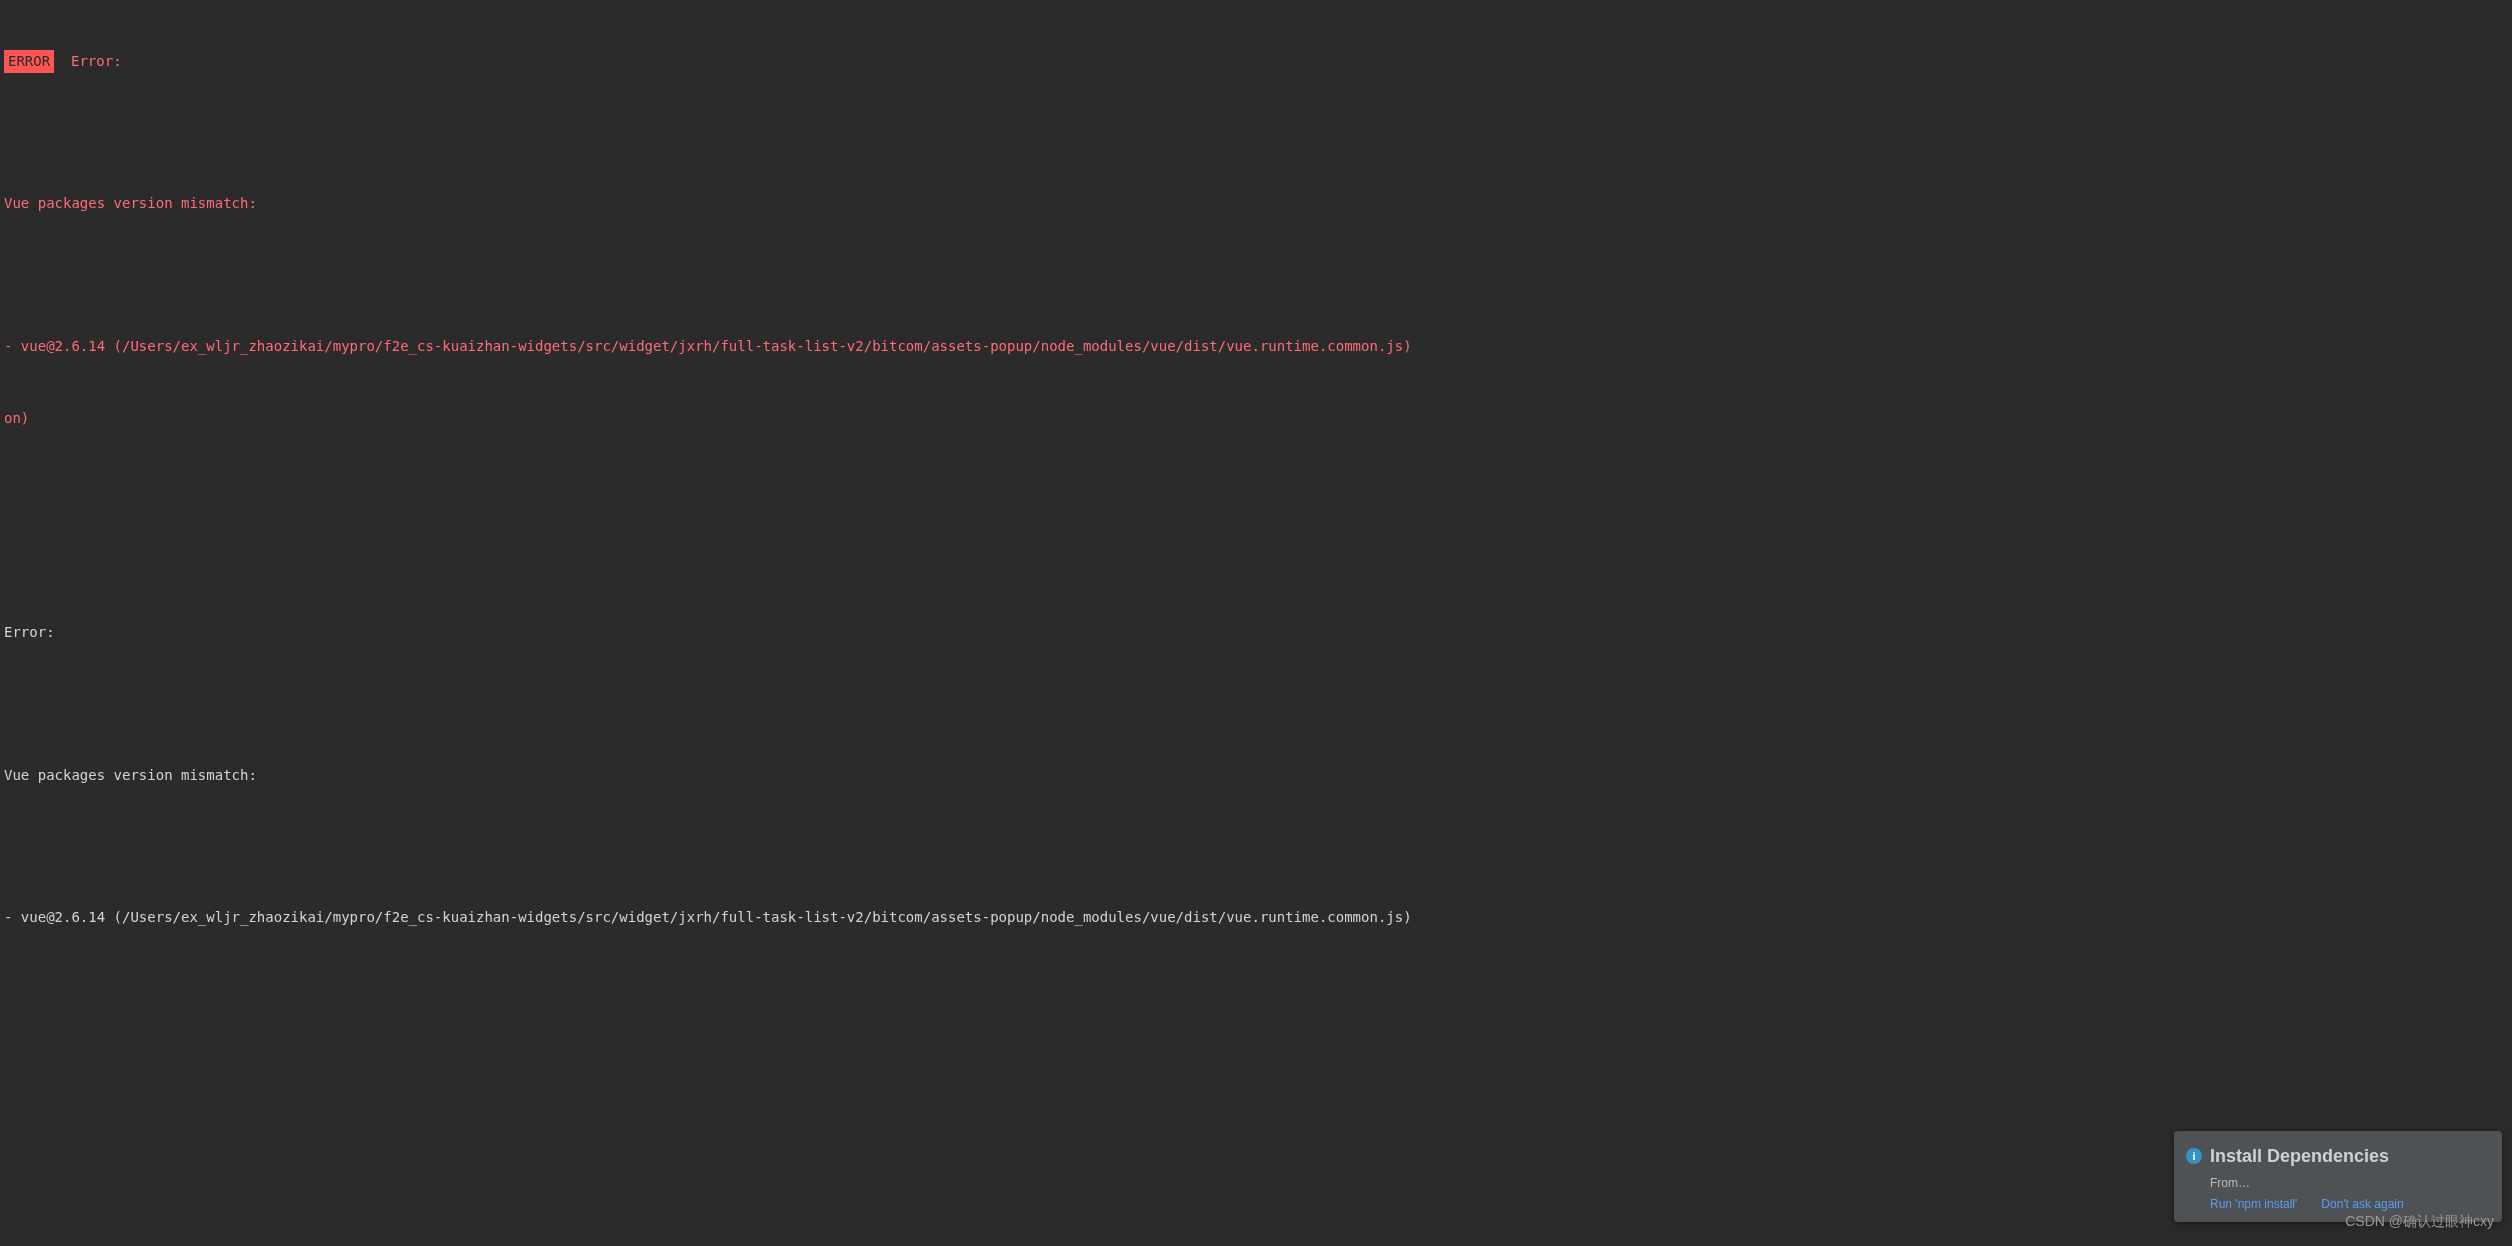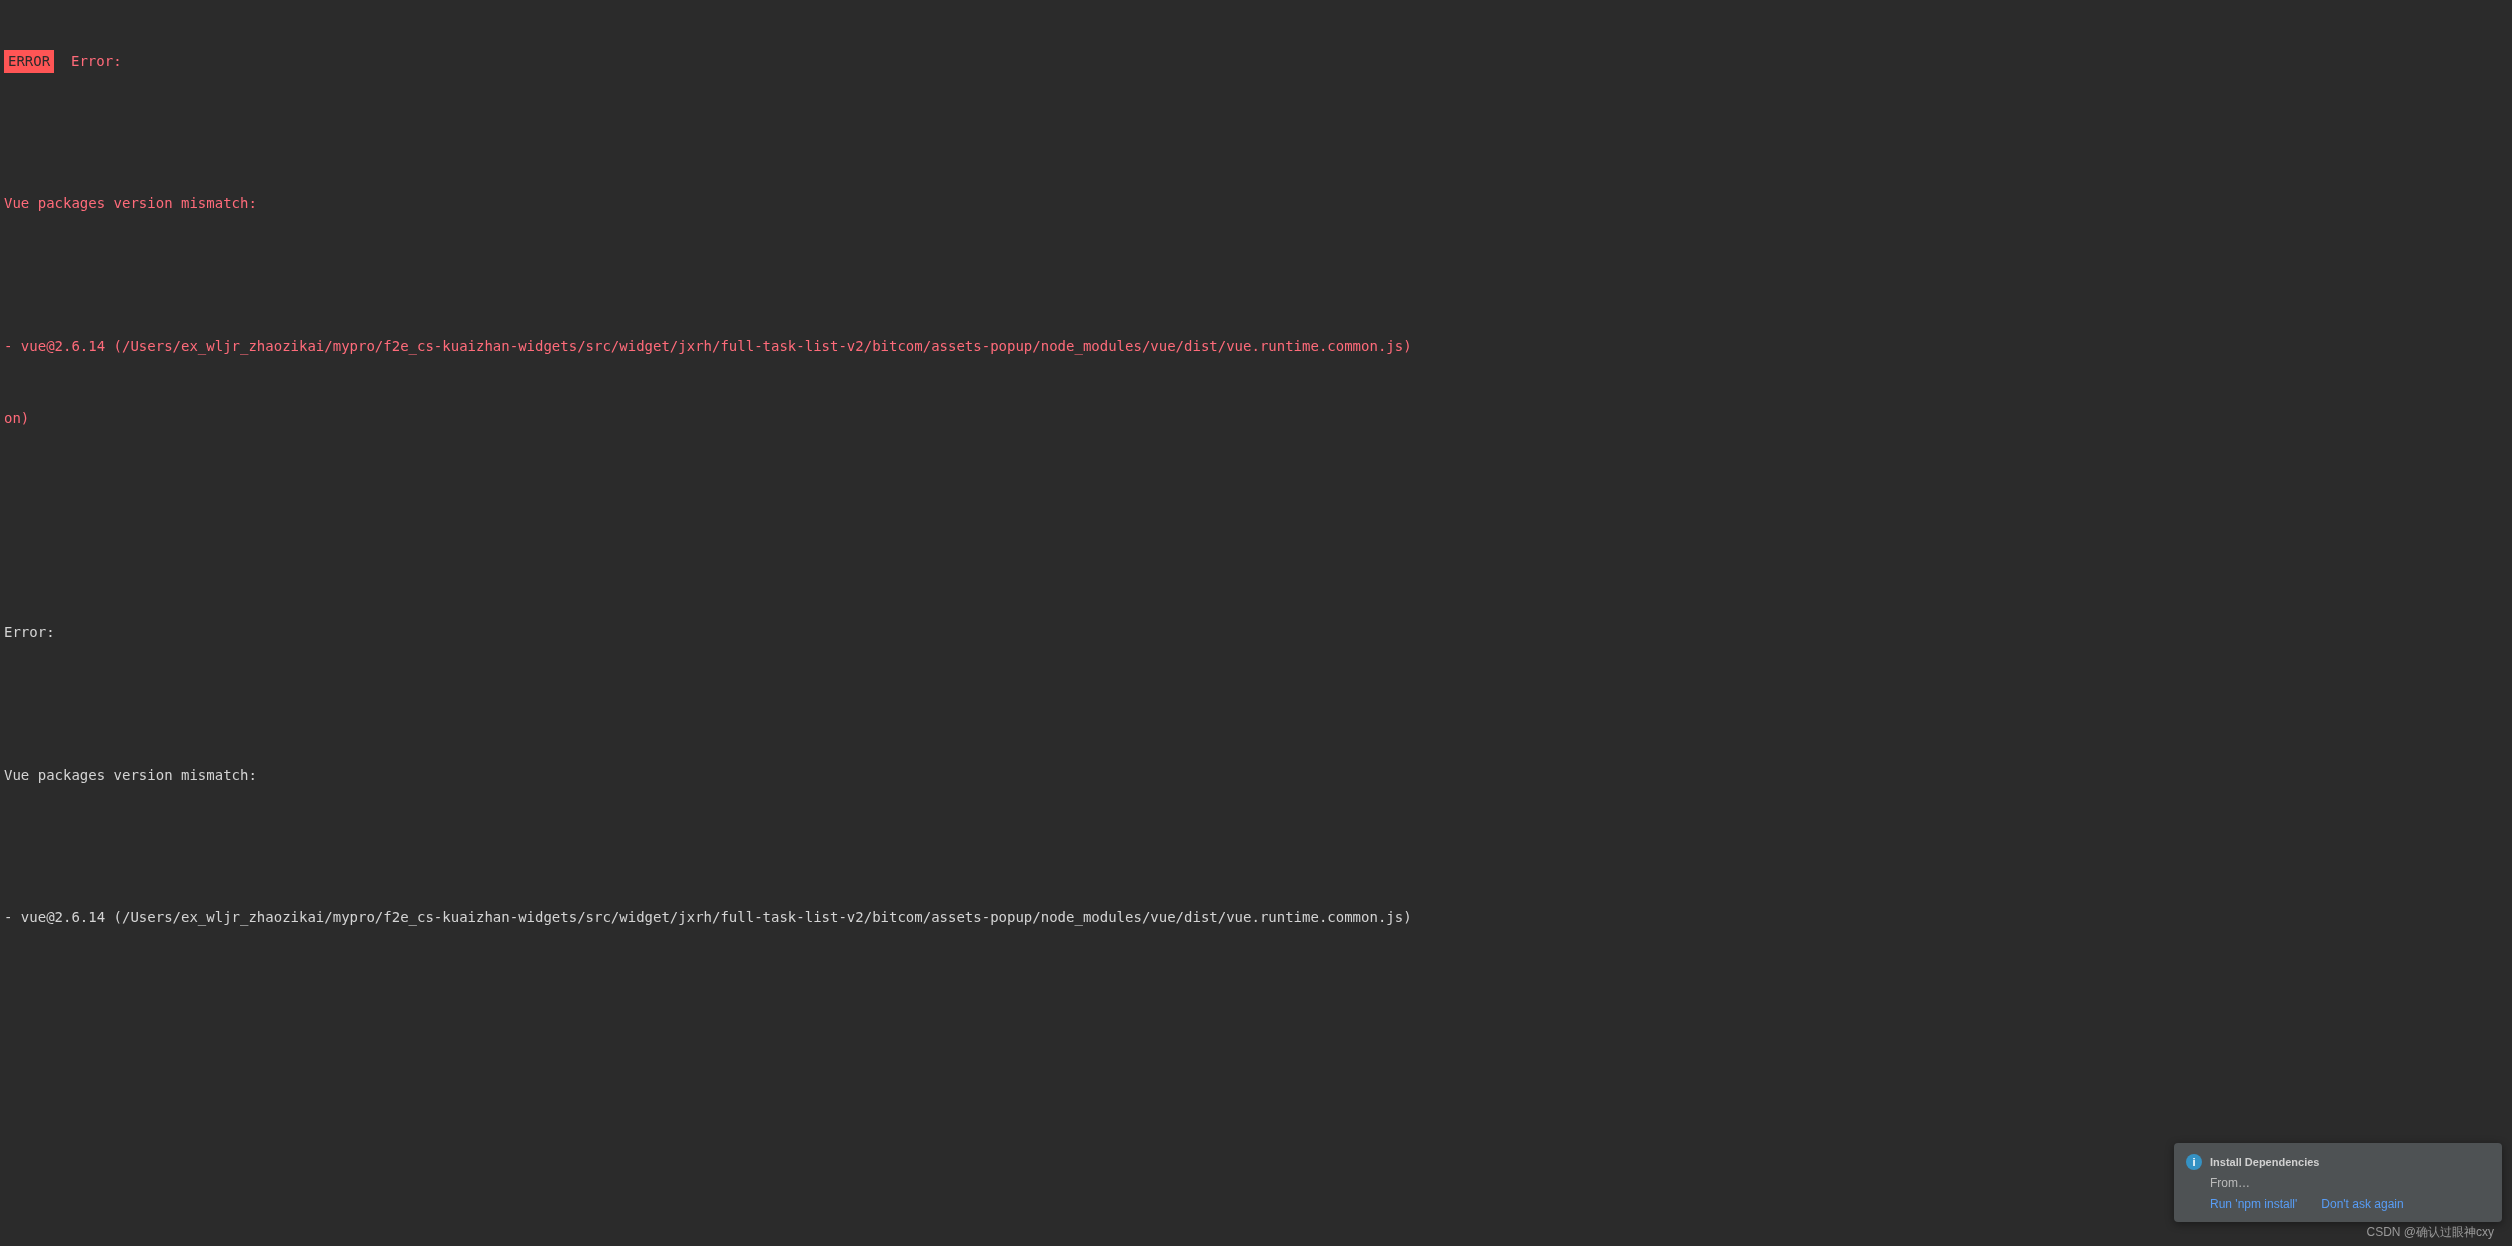--- a/index.html
+++ b/index.html
@@ -72,21 +72,21 @@
       align-items: center;
       justify-content: center;
       font-size: 11px;
       font-weight: bold;
       font-family: sans-serif;
       flex-shrink: 0;
     }
     .notification-title {
       color: #d0d0d0;
       font-family: -apple-system, sans-serif;
-      font-size: 11px;
+      font-size: 18px;
       font-weight: 600;
     }
     .notification-subtitle {
       color: #bbbbbb;
       font-family: -apple-system, sans-serif;
       font-size: 12px;
       margin-left: 24px;
     }
     .notification-actions {
       display: flex;
@@ -95,23 +95,23 @@
     }
     .notification-link {
       color: #589df6;
       font-family: -apple-system, sans-serif;
       font-size: 12px;
       cursor: pointer;
     }
     .watermark-footer {
       position: absolute;
       right: 18px;
-      bottom: 4px;
+      bottom: 12px;
       font-family: sans-serif;
-      font-size: 12px;
+      font-size: 14px;
       color: #999;
     }
   </style>
 </head>
 <body>
 
 <div class="terminal">
   <span class="line"><span class="error-badge">ERROR</span><span class="error-prefix">  Error: </span></span>
   <span class="blank-line"></span>
   <span class="line red-text">Vue packages version mismatch:</span>

